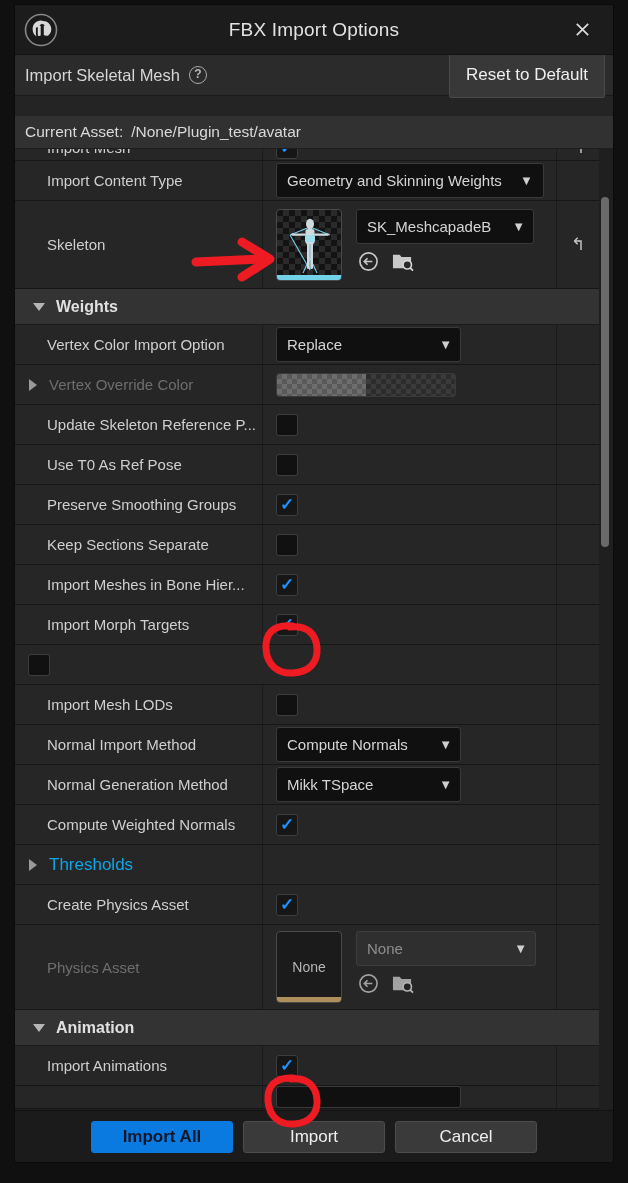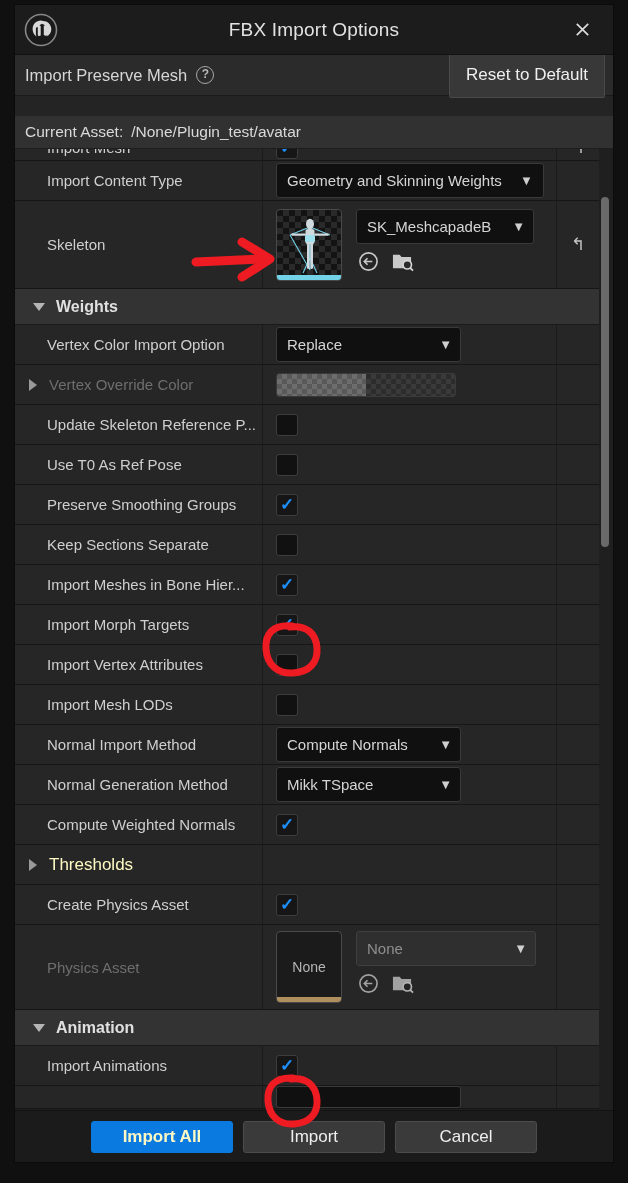--- a/index.html
+++ b/index.html
@@ -115,21 +115,21 @@
     border-right: 6px solid transparent; border-top: 8px solid #b5b5b5;
   }
   .tri-right {
     width: 0; height: 0; border-top: 6px solid transparent;
     border-bottom: 6px solid transparent; border-left: 8px solid #9a9a9a;
   }
   .row-expand { padding-left: 14px; flex: 0 0 248px; display: flex;
     align-items: center; gap: 12px; border-right: 1px solid #1a1a1a;
     font-size: 15px; color: #cfcfcf; }
   .row-expand.dim { color: #6e6e6e; }
-  .row-expand.big { font-size: 17px; color: #fef9c3; }
+  .row-expand.big { font-size: 17px; color: #0ea5e9; }
 
   
   .checkbox {
     width: 22px; height: 22px; border-radius: 3px;
     background: #111111; border: 1px solid #3d3d3d;
     display: flex; align-items: center; justify-content: center;
   }
   .checkbox.on { background: #161616; }
   .check-mark { color: #1e90ff; font-size: 17px; font-weight: bold; line-height: 1; }
 
@@ -199,21 +199,21 @@
     background: #1b1b1b;
     border-top: 1px solid #121212;
     display: flex; align-items: center; justify-content: center; gap: 10px;
   }
   .btn {
     height: 32px; min-width: 142px; border-radius: 3px;
     display: flex; align-items: center; justify-content: center;
     font-size: 17px; color: #eeeeee;
     background: #3a3a3a; border: 1px solid #4c4c4c;
   }
-  .btn.primary { background: #0b7ae0; border-color: #0b7ae0; font-weight: bold; color: #fef9c3; }
+  .btn.primary { background: #0b7ae0; border-color: #0b7ae0; font-weight: bold; color: #0f172a; }
 
   
   .anno { position: absolute; pointer-events: none; }
   svg.anno-svg { overflow: visible; }
 </style>
 </head>
 <body>
 
 <div class="window">
 
@@ -226,21 +226,21 @@
     </span>
     <span class="title-text">FBX Import Options</span>
     <span class="close-btn">
       <svg viewBox="0 0 20 20" width="19" height="19">
         <path d="M4 4 L16 16 M16 4 L4 16" stroke="#dcdcdc" stroke-width="1.8" fill="none"></path>
       </svg>
     </span>
   </div>
 
   <div class="subheader">
-    <span class="lbl">Import Preserve Mesh</span>
+    <span class="lbl">Import Skeletal Mesh</span>
     <span class="help-icon">?</span>
     <span class="reset-default">Reset to Default</span>
   </div>
 
   <div class="assetbar">
     <span>Current Asset:</span>
     <span>/None/Plugin_test/avatar</span>
   </div>
 
   <div class="listwrap">
@@ -397,21 +397,20 @@
         <div class="cell-label">Import Morph Targets</div>
         <div class="cell-value">
           <span class="checkbox on">
             <span class="check-mark">✓</span>
           </span>
         </div>
         <div class="cell-reset"></div>
       </div>
 
       <div class="row">
-        <div class="cell-label">Import Vertex Attributes</div>
         <div class="cell-value">
           <span class="checkbox"></span>
         </div>
         <div class="cell-reset"></div>
       </div>
 
       <div class="row">
         <div class="cell-label">Import Mesh LODs</div>
         <div class="cell-value">
           <span class="checkbox"></span>

